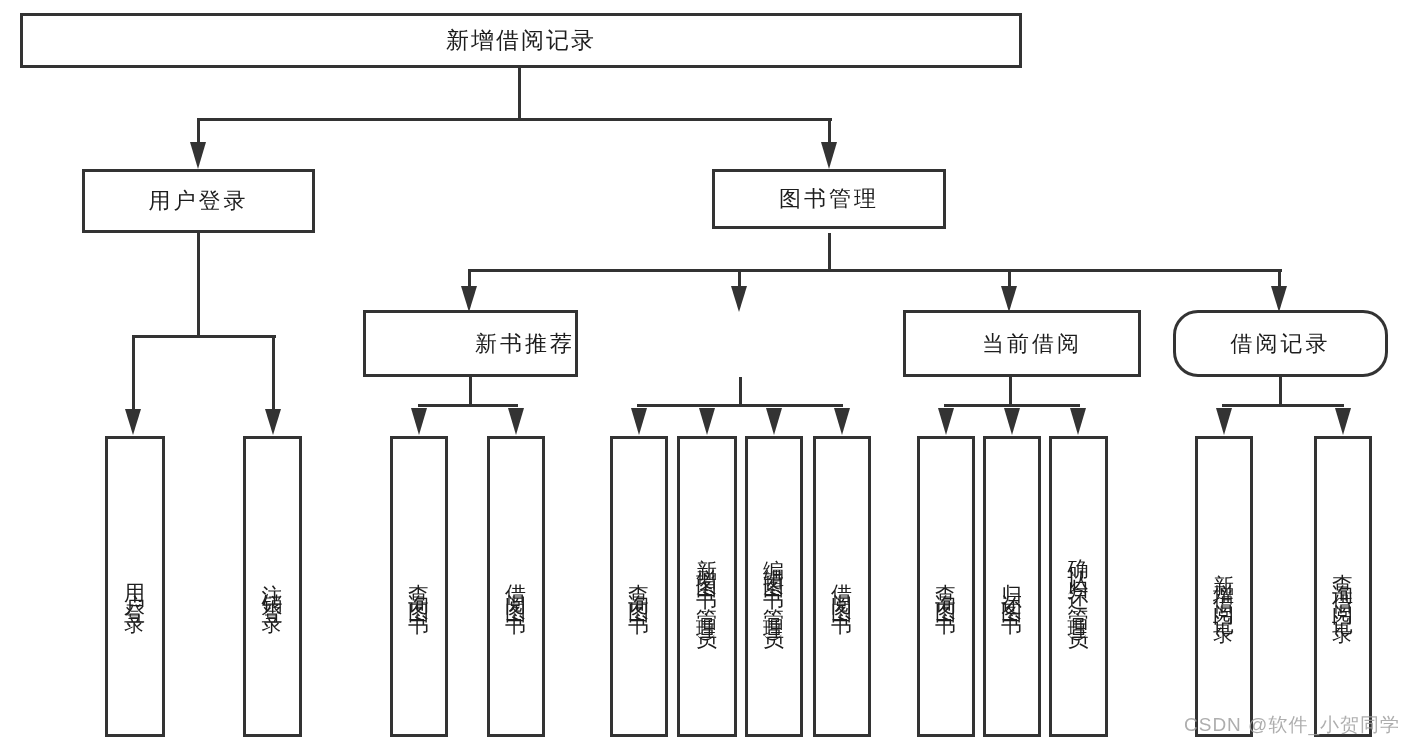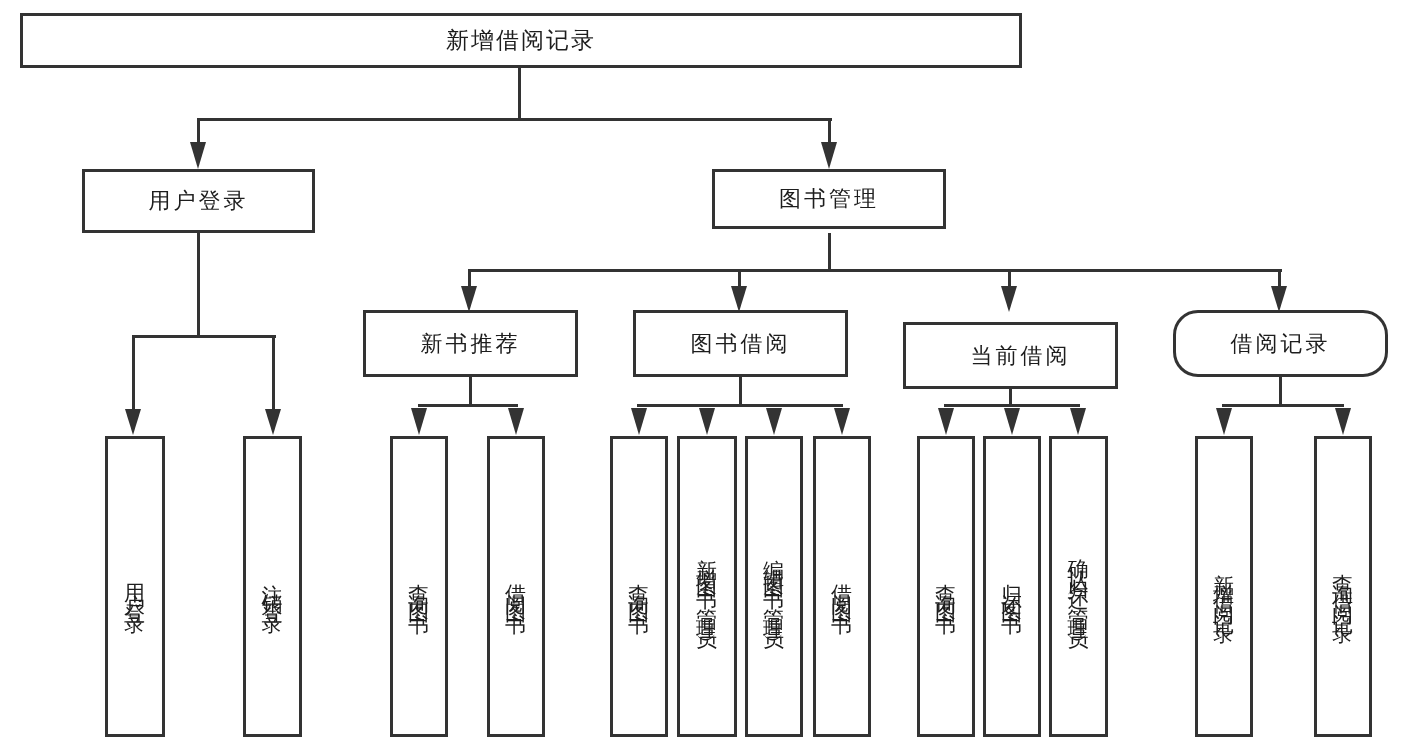--- a/index.html
+++ b/index.html
@@ -116,27 +116,24 @@
     <span class="lbl">新增借阅记录</span>
   </div>
 
   <div class="box" style="left:82px;top:169px;width:233px;height:64px;">
     <span class="lbl">用户登录</span>
   </div>
   <div class="box" style="left:712px;top:169px;width:234px;height:60px;">
     <span class="lbl">图书管理</span>
   </div>
 
-  <div class="box" style="left:363px;top:310px;width:215px;height:67px;">
+  <div class="box" style="left:363px;top:310px;width:215px;height:67px;justify-content:flex-end;">
     <span class="lbl">新书推荐</span>
   </div>
-  <div class="box" style="left:633px;top:310px;width:215px;height:67px;">
-    <span class="lbl">图书借阅</span>
-  </div>
-  <div class="box" style="left:903px;top:322px;width:215px;height:67px;padding-left:20px;">
+  <div class="box" style="left:903px;top:310px;width:238px;height:67px;padding-left:20px;">
     <span class="lbl">当前借阅</span>
   </div>
   <div class="box" style="left:1173px;top:310px;width:215px;height:67px;border-radius:25px;">
     <span class="lbl">借阅记录</span>
   </div>
 
   <div class="box vbox" style="left:105px;top:436px;width:60px;height:301px;">
     <span class="lbl">用户登录</span>
   </div>
   <div class="box vbox" style="left:243px;top:436px;width:59px;height:301px;">
@@ -173,14 +170,15 @@
     <span class="lbl">确认归还（管理员）</span>
   </div>
 
   <div class="box vbox" style="left:1195px;top:436px;width:58px;height:301px;">
     <span class="lbl">新增借阅记录</span>
   </div>
   <div class="box vbox" style="left:1314px;top:436px;width:58px;height:301px;">
     <span class="lbl">查询借阅记录</span>
   </div>
 
+  <div class="watermark">CSDN @软件_小贺同学</div>
 
 </div>
 
 </body></html>

